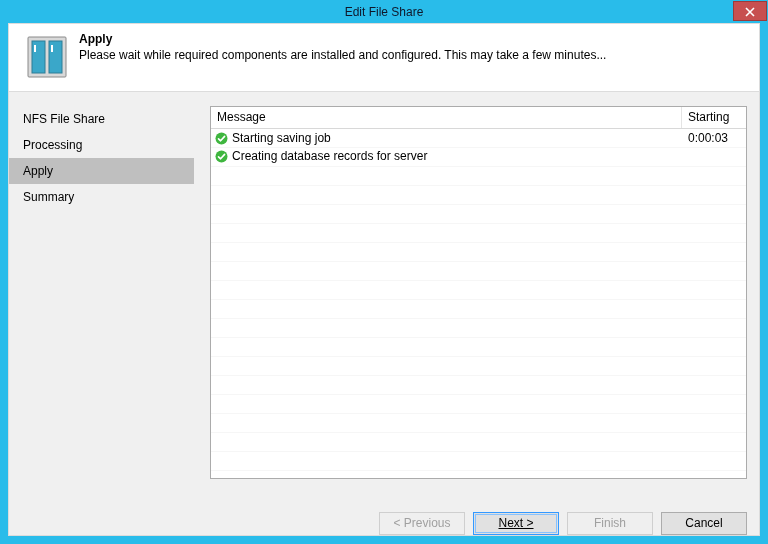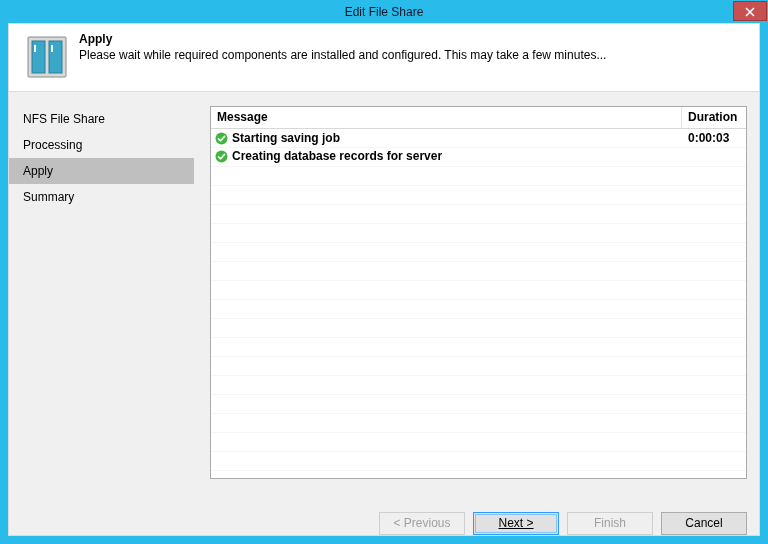--- a/index.html
+++ b/index.html
@@ -10,21 +10,21 @@
   .close-btn { position: absolute; top: 0; right: 0; width: 34px; height: 20px; background: #c75050; color: #fff; font-size: 12px; line-height: 20px; text-align: center; border: 1px solid #9a3b3b; }
   .inner { position: absolute; left: 7px; right: 7px; top: 22px; bottom: 7px; background: #f0f0f0; border: 1px solid #dcdcdc; }
   .header { position: absolute; left:0; right:0; top:0; height:68px; background:#fff; border-bottom:1px solid #dcdcdc; padding: 8px 12px 8px 12px; display:flex; }
   .header-icon { width: 44px; height: 44px; margin:3px 10px 0 4px; flex-shrink:0; }
   .header-text h2 { font-size: 12px; font-weight: bold; color:#000; margin-bottom:2px; }
   .header-text p  { font-size: 12px; color:#000; }
   .body { position:absolute; left:0; right:0; top:68px; bottom:44px; display:flex; }
   .sidebar { width: 185px; background:#f0f0f0; padding-top: 14px; }
   .sidebar-item { height: 26px; line-height:26px; padding-left: 14px; color:#000; cursor:pointer; }
   .sidebar-item.active { background:#bfbfbf; }
-  .content { flex:1; padding: 14px 12px 12px 16px; font-weight: bold; }
+  .content { flex:1; padding: 14px 12px 12px 16px; }
   .grid { width:100%; height: 100%; background:#fff; border:1px solid #ababab; }
   .grid-header { display:flex; border-bottom:1px solid #d8d8d8; background:#fff; }
   .grid-header .col { padding:3px 6px 4px 6px; font-size:12px; color:#000; border-right:1px solid #e4e4e4; }
   .col-msg { flex:1; }
   .col-dur { width:64px; border-right:none !important; }
   .grid-body { height: calc(100% - 22px); overflow-y:auto;
     background: repeating-linear-gradient(to bottom, #ffffff 0, #ffffff 18px, #f6f6f6 18px, #f6f6f6 19px);
   }
   .row { display:flex; min-height:18px; align-items:center; }
   .row .cell-msg { flex:1; padding:1px 4px 1px 4px; display:flex; align-items:center; gap:4px; }
@@ -70,21 +70,21 @@
       <div class="sidebar" id="sidebar">
           <div class="sidebar-item"><span>NFS File Share</span></div>
           <div class="sidebar-item"><span>Processing</span></div>
           <div class="sidebar-item active"><span>Apply</span></div>
           <div class="sidebar-item"><span>Summary</span></div>
         </div>
       <div class="content">
         <div class="grid">
           <div class="grid-header">
             <div class="col col-msg">Message</div>
-            <div class="col col-dur">Duration</div>
+            <div class="col col-dur">Starting</div>
           </div>
           <div class="grid-body" id="grid-body">
               <div class="row">
                 <div class="cell-msg">
                   <svg class="status-icon" viewBox="0 0 13 13">
                     <circle cx="6.5" cy="6.5" r="6" fill="#3fb63f"></circle>
                     <path d="M3.5 6.8 L5.6 8.8 L9.6 4.4" stroke="#fff" stroke-width="1.6" fill="none" stroke-linecap="round" stroke-linejoin="round"></path>
                   </svg>
                   <span>Starting saving job</span>
                 </div>

